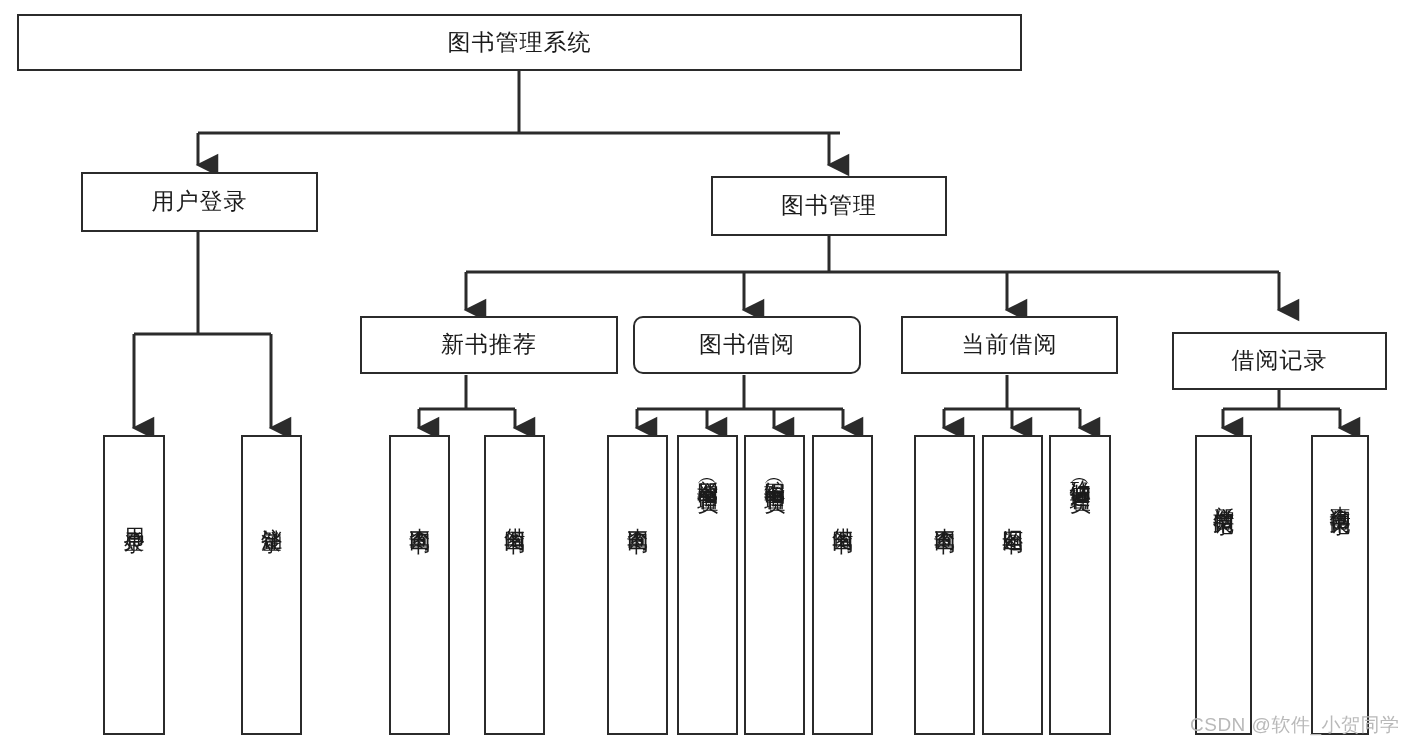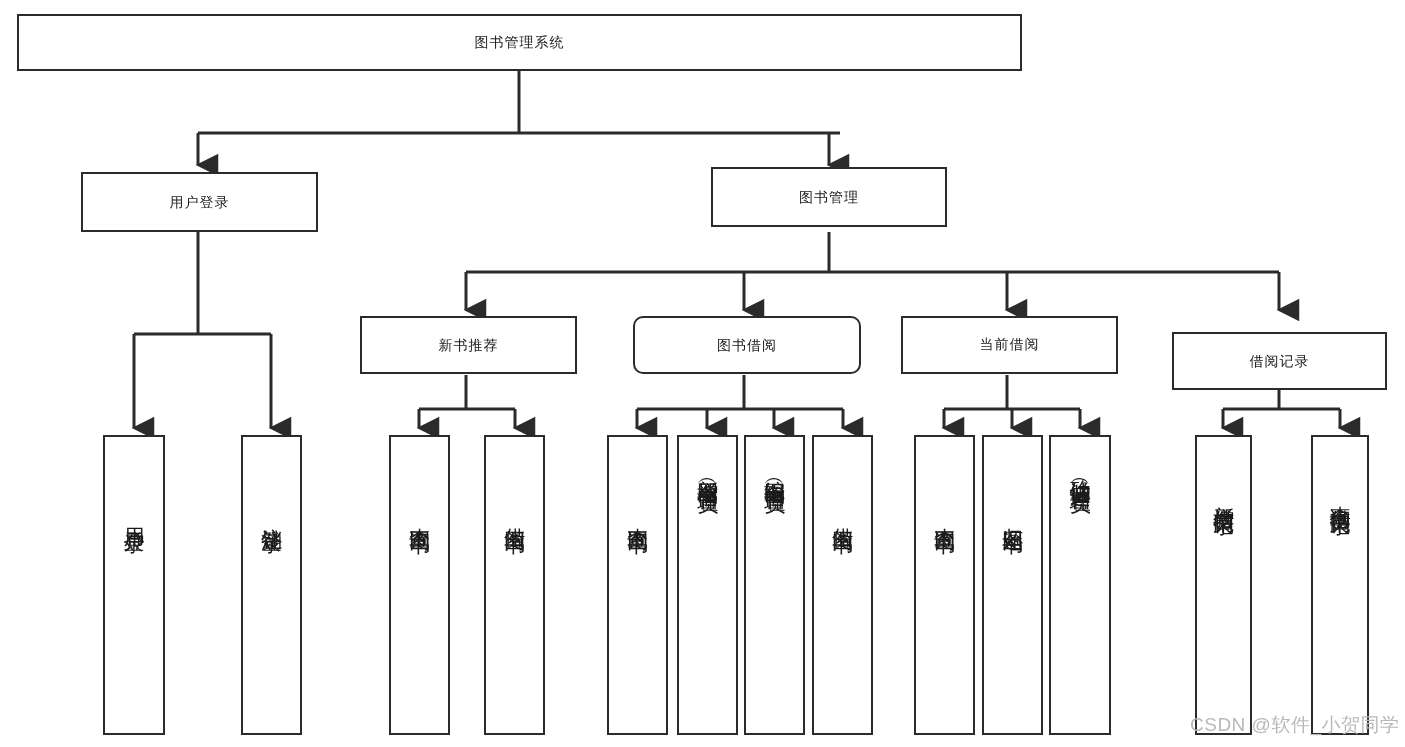--- a/index.html
+++ b/index.html
@@ -30,21 +30,21 @@
     box-sizing: border-box;
     background: #ffffff;
     border: 2px solid #2b2b2b;
     display: flex;
     align-items: center;
     justify-content: center;
     color: #1b1b1b;
     z-index: 2;
   }
   .node.horiz {
-    font-size: 14px;
+    font-size: 23px;
     letter-spacing: 1px;
     line-height: 1.2;
   }
   .node.vert {
     padding-top: 6px;
     padding-bottom: 6px;
     align-items: flex-start;
   }
   .node.vert .vlabel {
     writing-mode: vertical-rl;
@@ -132,25 +132,25 @@
     </g>
   </svg>
 
   <div class="node horiz" style="left:17px; top:14px; width:1005px; height:57px;">
     <span>图书管理系统</span>
   </div>
 
   <div class="node horiz" style="left:81px; top:172px; width:237px; height:60px;">
     <span>用户登录</span>
   </div>
-  <div class="node horiz" style="left:711px; top:167px; width:236px; height:60px;">
+  <div class="node horiz" style="left:711px; top:176px; width:236px; height:60px;">
     <span>图书管理</span>
   </div>
 
-  <div class="node horiz" style="left:360px; top:316px; width:217px; height:58px;">
+  <div class="node horiz" style="left:360px; top:316px; width:258px; height:58px;">
     <span>新书推荐</span>
   </div>
   <div class="node horiz" style="left:633px; top:316px; width:228px; height:58px;border-radius:10px;">
     <span>图书借阅</span>
   </div>
   <div class="node horiz" style="left:901px; top:316px; width:217px; height:58px;font-family:Liberation Serif, serif;">
     <span>当前借阅</span>
   </div>
   <div class="node horiz" style="left:1172px; top:332px; width:215px; height:58px;">
     <span>借阅记录</span>

